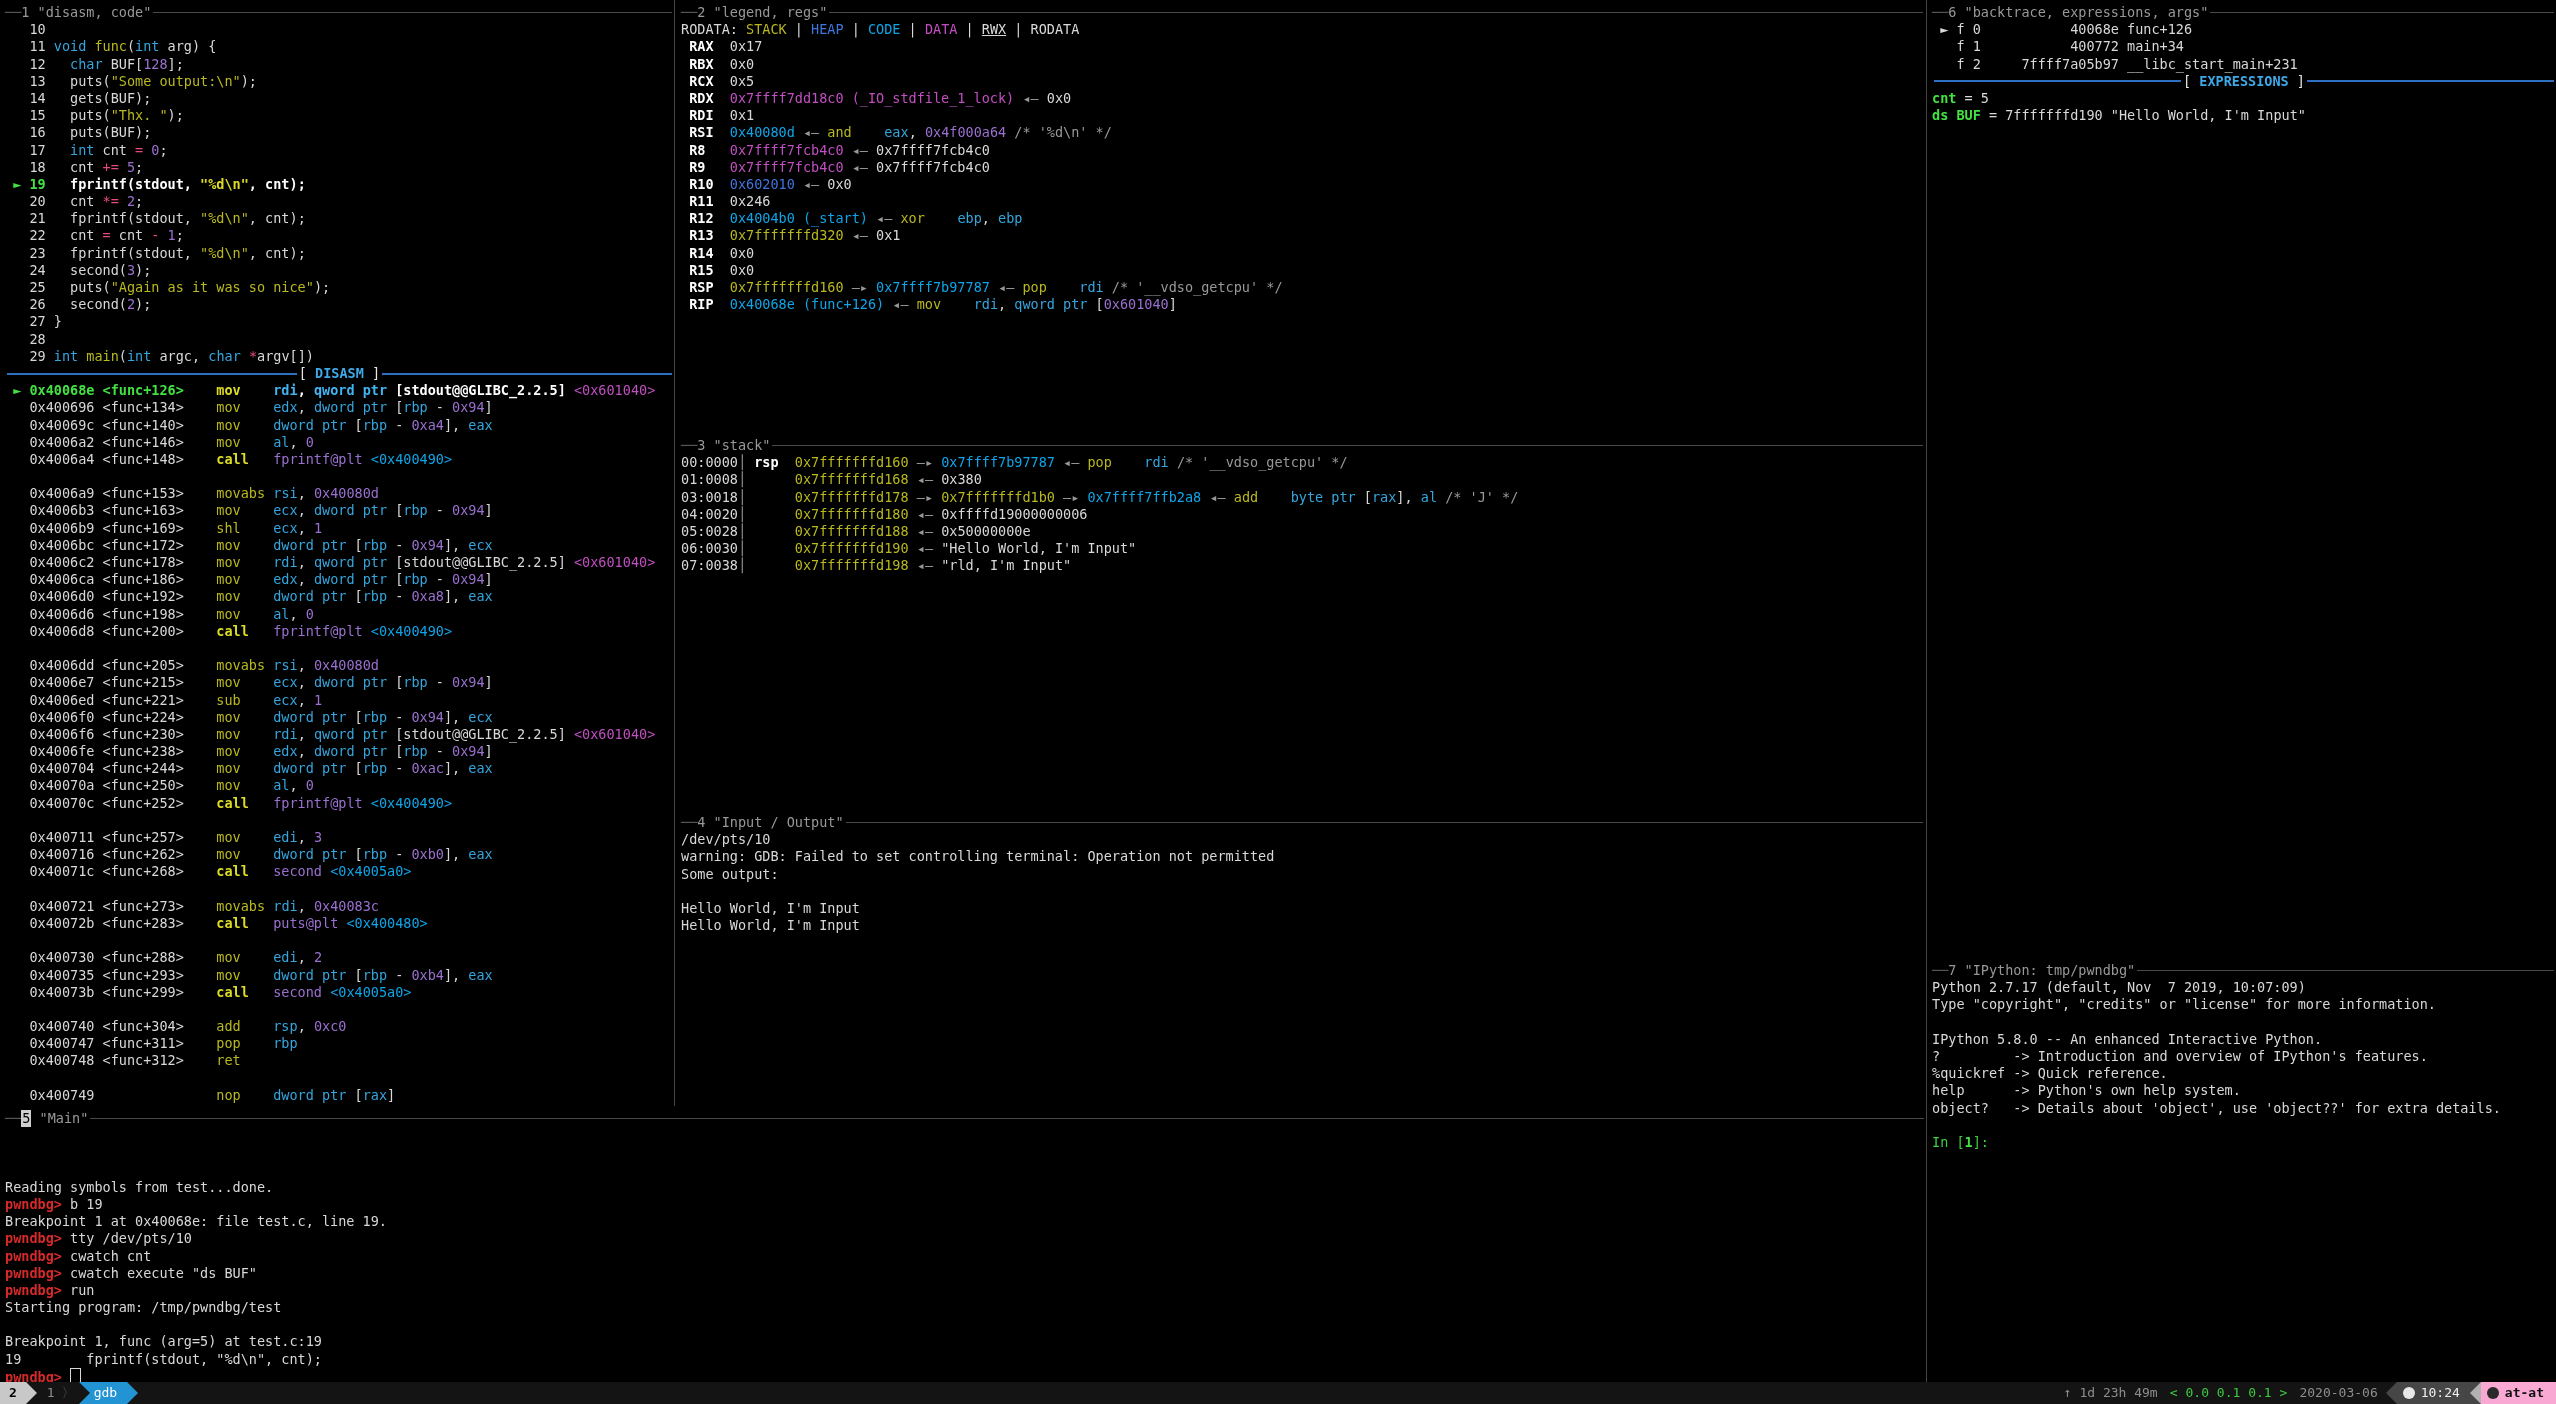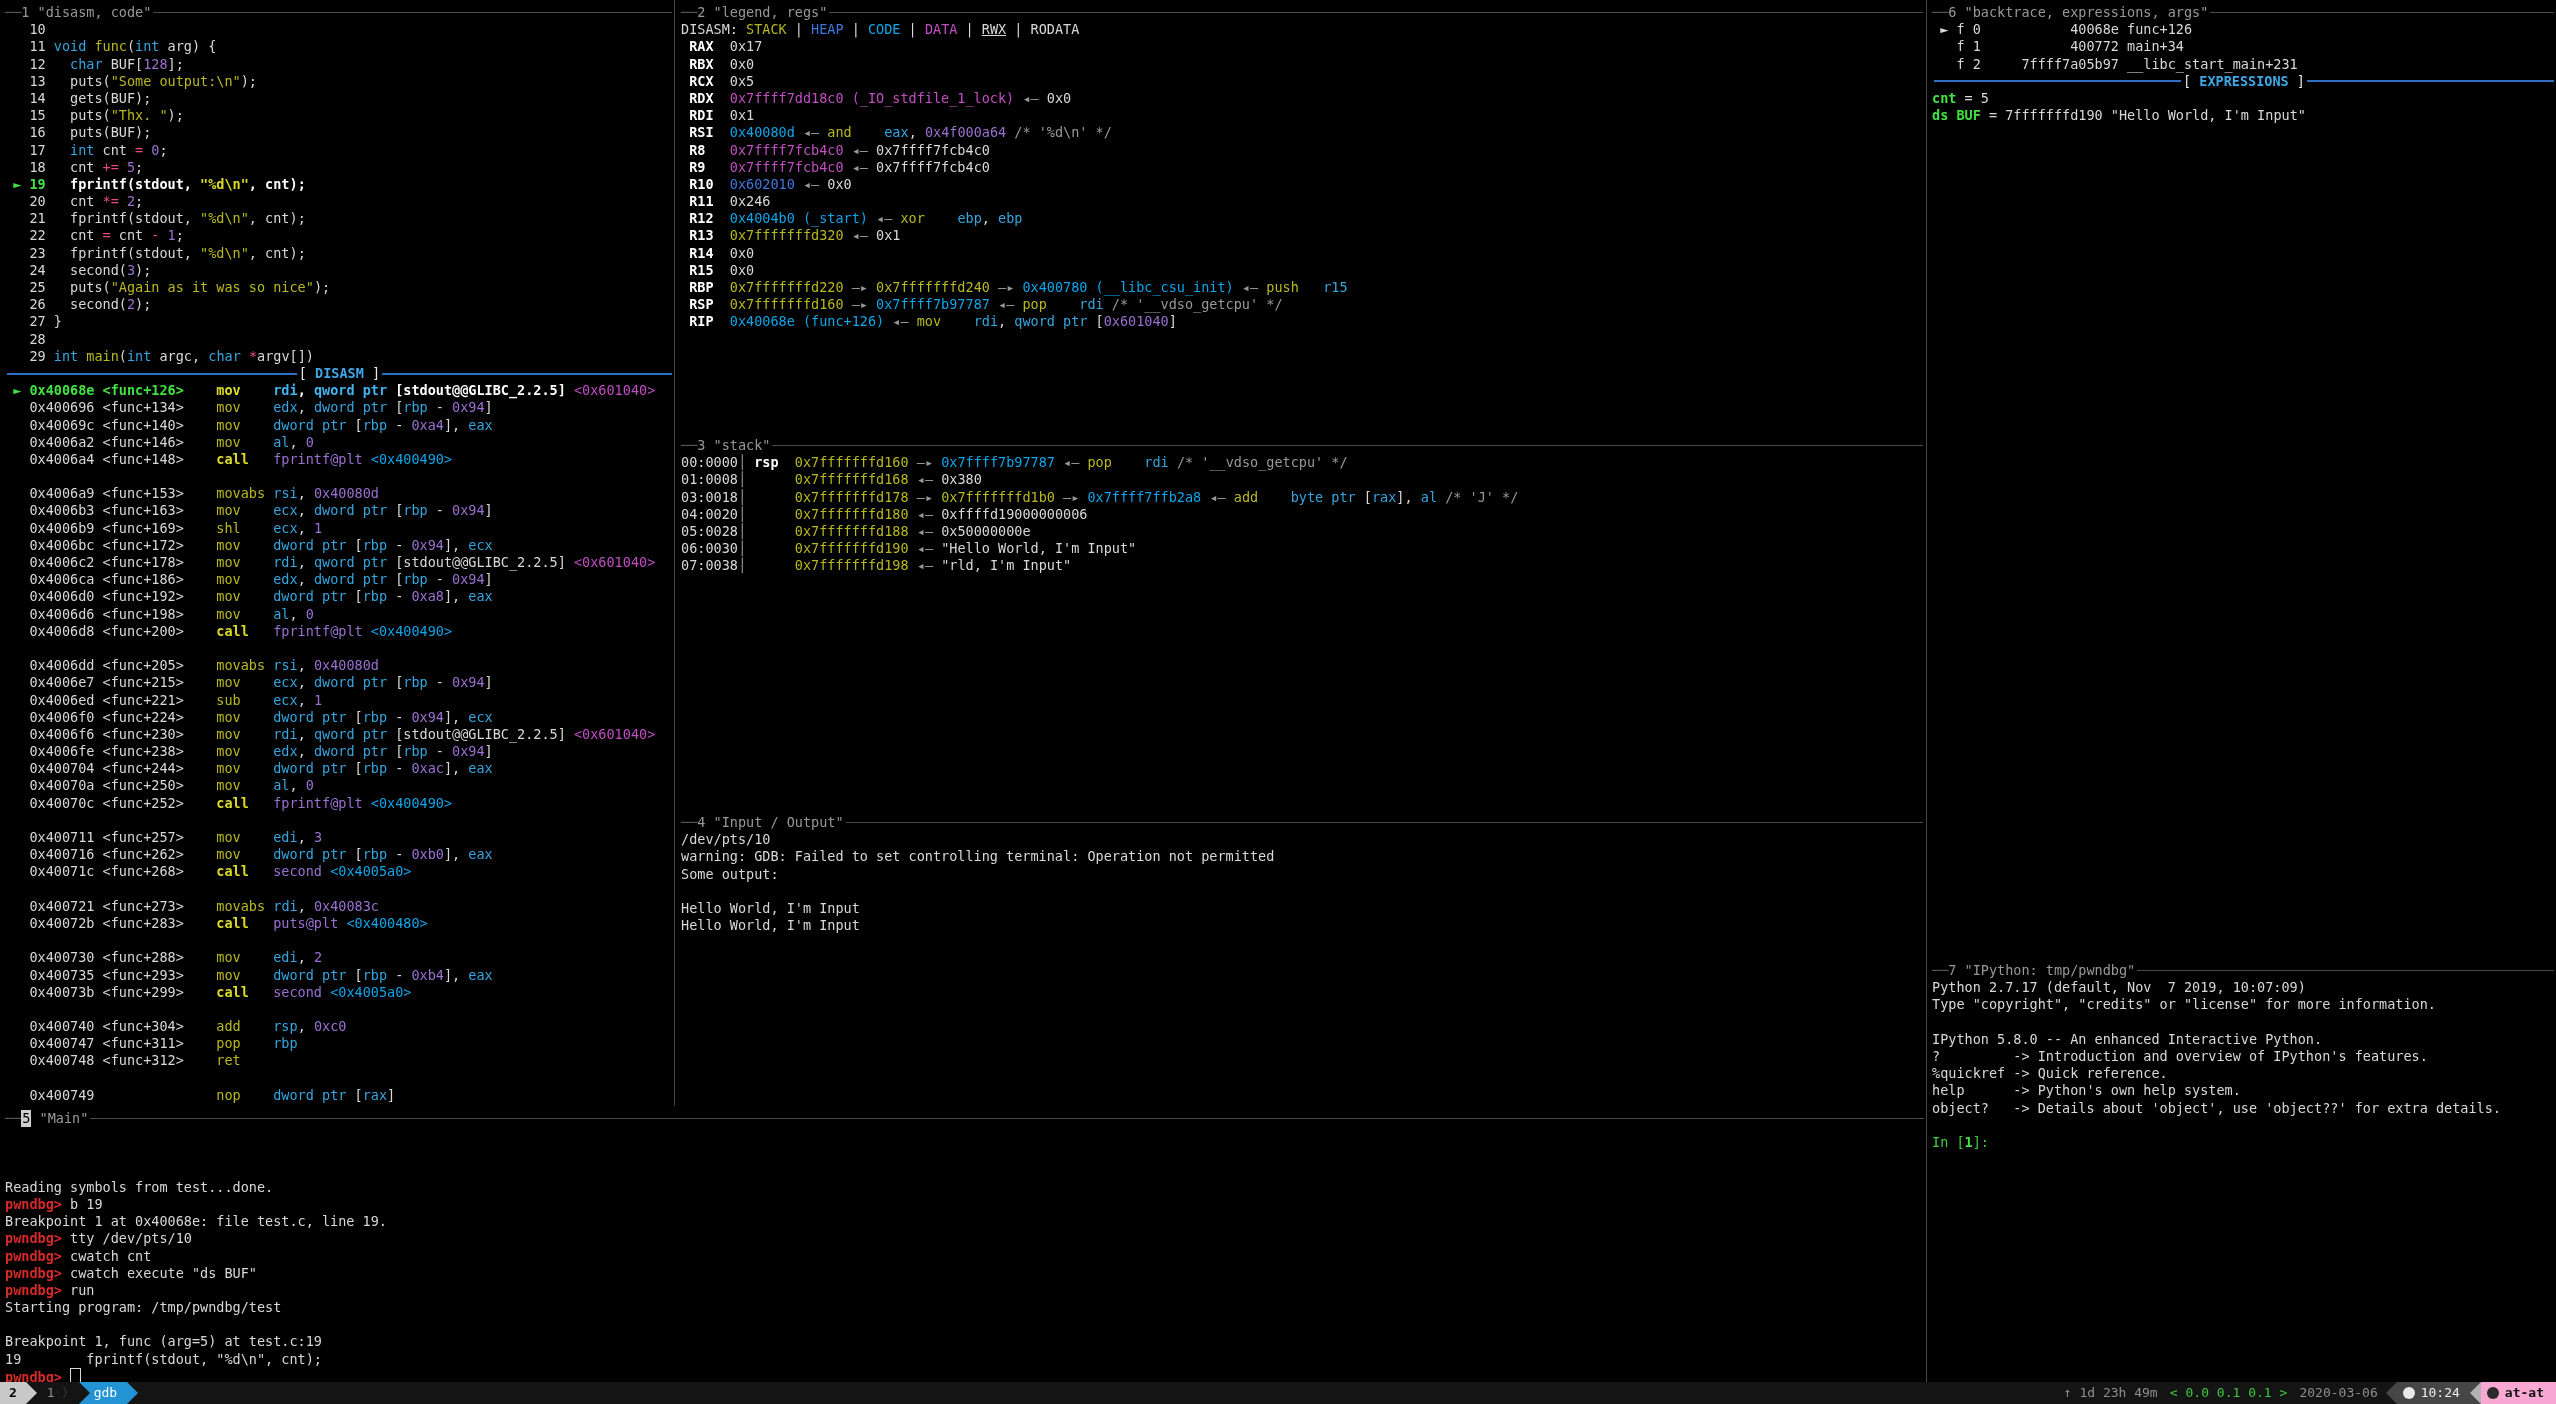--- a/index.html
+++ b/index.html
@@ -134,36 +134,35 @@
         <div class="ln"><span class="s-w">   0x400747 &lt;func+311&gt;    </span><span class="s-y">pop</span><span class="s-w">    </span><span class="s-c">rbp</span></div>
         <div class="ln"><span class="s-w">   0x400748 &lt;func+312&gt;    </span><span class="s-y">ret</span><span class="s-w">    </span></div>
         <div class="ln">&nbsp;</div>
         <div class="ln"><span class="s-w">   0x400749               </span><span class="s-y">nop</span><span class="s-w">    </span><span class="s-c">dword ptr </span><span class="s-w">[</span><span class="s-c">rax</span><span class="s-w">]</span></div>
       </div>
   </div>
 
   <div class="pane" id="pane-regs">
     <div>
         <div class="ln hdr"><span class="s-dim">──</span><span class="s-g">2 "legend, regs"</span><span class="fill"></span></div>
-        <div class="ln"><span class="s-w">DISASM: </span><span class="s-y">STACK</span><span class="s-w"> | </span><span class="s-bl">HEAP</span><span class="s-w"> | </span><span class="s-r">CODE</span><span class="s-w"> | </span><span class="s-m">DATA</span><span class="s-w"> | </span><span class="s-u">RWX</span><span class="s-w"> | RODATA</span></div>
+        <div class="ln"><span class="s-w">RODATA: </span><span class="s-y">STACK</span><span class="s-w"> | </span><span class="s-bl">HEAP</span><span class="s-w"> | </span><span class="s-r">CODE</span><span class="s-w"> | </span><span class="s-m">DATA</span><span class="s-w"> | </span><span class="s-u">RWX</span><span class="s-w"> | RODATA</span></div>
         <div class="ln"><span class="s-b"> RAX  </span><span class="s-w">0x17</span></div>
         <div class="ln"><span class="s-b"> RBX  </span><span class="s-w">0x0</span></div>
         <div class="ln"><span class="s-b"> RCX  </span><span class="s-w">0x5</span></div>
         <div class="ln"><span class="s-b"> RDX  </span><span class="s-m">0x7ffff7dd18c0 (_IO_stdfile_1_lock)</span><span class="s-g"> ◂— </span><span class="s-w">0x0</span></div>
         <div class="ln"><span class="s-b"> RDI  </span><span class="s-w">0x1</span></div>
         <div class="ln"><span class="s-b"> RSI  </span><span class="s-r">0x40080d</span><span class="s-g"> ◂— </span><span class="s-y">and</span><span class="s-w">    </span><span class="s-c">eax</span><span class="s-w">, </span><span class="s-p">0x4f000a64</span><span class="s-g"> /* '%d\n' */</span></div>
         <div class="ln"><span class="s-b"> R8   </span><span class="s-m">0x7ffff7fcb4c0</span><span class="s-g"> ◂— </span><span class="s-w">0x7ffff7fcb4c0</span></div>
         <div class="ln"><span class="s-b"> R9   </span><span class="s-m">0x7ffff7fcb4c0</span><span class="s-g"> ◂— </span><span class="s-w">0x7ffff7fcb4c0</span></div>
         <div class="ln"><span class="s-b"> R10  </span><span class="s-bl">0x602010</span><span class="s-g"> ◂— </span><span class="s-w">0x0</span></div>
         <div class="ln"><span class="s-b"> R11  </span><span class="s-w">0x246</span></div>
         <div class="ln"><span class="s-b"> R12  </span><span class="s-r">0x4004b0 (_start)</span><span class="s-g"> ◂— </span><span class="s-y">xor</span><span class="s-w">    </span><span class="s-c">ebp</span><span class="s-w">, </span><span class="s-c">ebp</span></div>
         <div class="ln"><span class="s-b"> R13  </span><span class="s-y">0x7fffffffd320</span><span class="s-g"> ◂— </span><span class="s-w">0x1</span></div>
         <div class="ln"><span class="s-b"> R14  </span><span class="s-w">0x0</span></div>
         <div class="ln"><span class="s-b"> R15  </span><span class="s-w">0x0</span></div>
-        <div class="ln"><span class="s-b"> RBP  </span><span class="s-y">0x7fffffffd220</span><span class="s-g"> —▸ </span><span class="s-y">0x7fffffffd240</span><span class="s-g"> —▸ </span><span class="s-r">0x400780 (__libc_csu_init)</span><span class="s-g"> ◂— </span><span class="s-y">push</span><span class="s-w">   </span><span class="s-c">r15</span></div>
         <div class="ln"><span class="s-b"> RSP  </span><span class="s-y">0x7fffffffd160</span><span class="s-g"> —▸ </span><span class="s-r">0x7ffff7b97787</span><span class="s-g"> ◂— </span><span class="s-y">pop</span><span class="s-w">    </span><span class="s-c">rdi</span><span class="s-g"> /* '__vdso_getcpu' */</span></div>
         <div class="ln"><span class="s-b"> RIP  </span><span class="s-r">0x40068e (func+126)</span><span class="s-g"> ◂— </span><span class="s-y">mov</span><span class="s-w">    </span><span class="s-c">rdi</span><span class="s-w">, </span><span class="s-c">qword ptr </span><span class="s-w">[</span><span class="s-p">0x601040</span><span class="s-w">]</span></div>
       </div>
   </div>
 
   <div class="pane" id="pane-stack">
     <div>
         <div class="ln hdr"><span class="s-dim">──</span><span class="s-g">3 "stack"</span><span class="fill"></span></div>
         <div class="ln"><span class="s-w">00:0000</span><span class="s-g">│</span><span class="s-b"> rsp  </span><span class="s-y">0x7fffffffd160</span><span class="s-g"> —▸ </span><span class="s-r">0x7ffff7b97787</span><span class="s-g"> ◂— </span><span class="s-y">pop</span><span class="s-w">    </span><span class="s-c">rdi</span><span class="s-g"> /* '__vdso_getcpu' */</span></div>
         <div class="ln"><span class="s-w">01:0008</span><span class="s-g">│</span><span class="s-w">      </span><span class="s-y">0x7fffffffd168</span><span class="s-g"> ◂— </span><span class="s-w">0x380</span></div>

